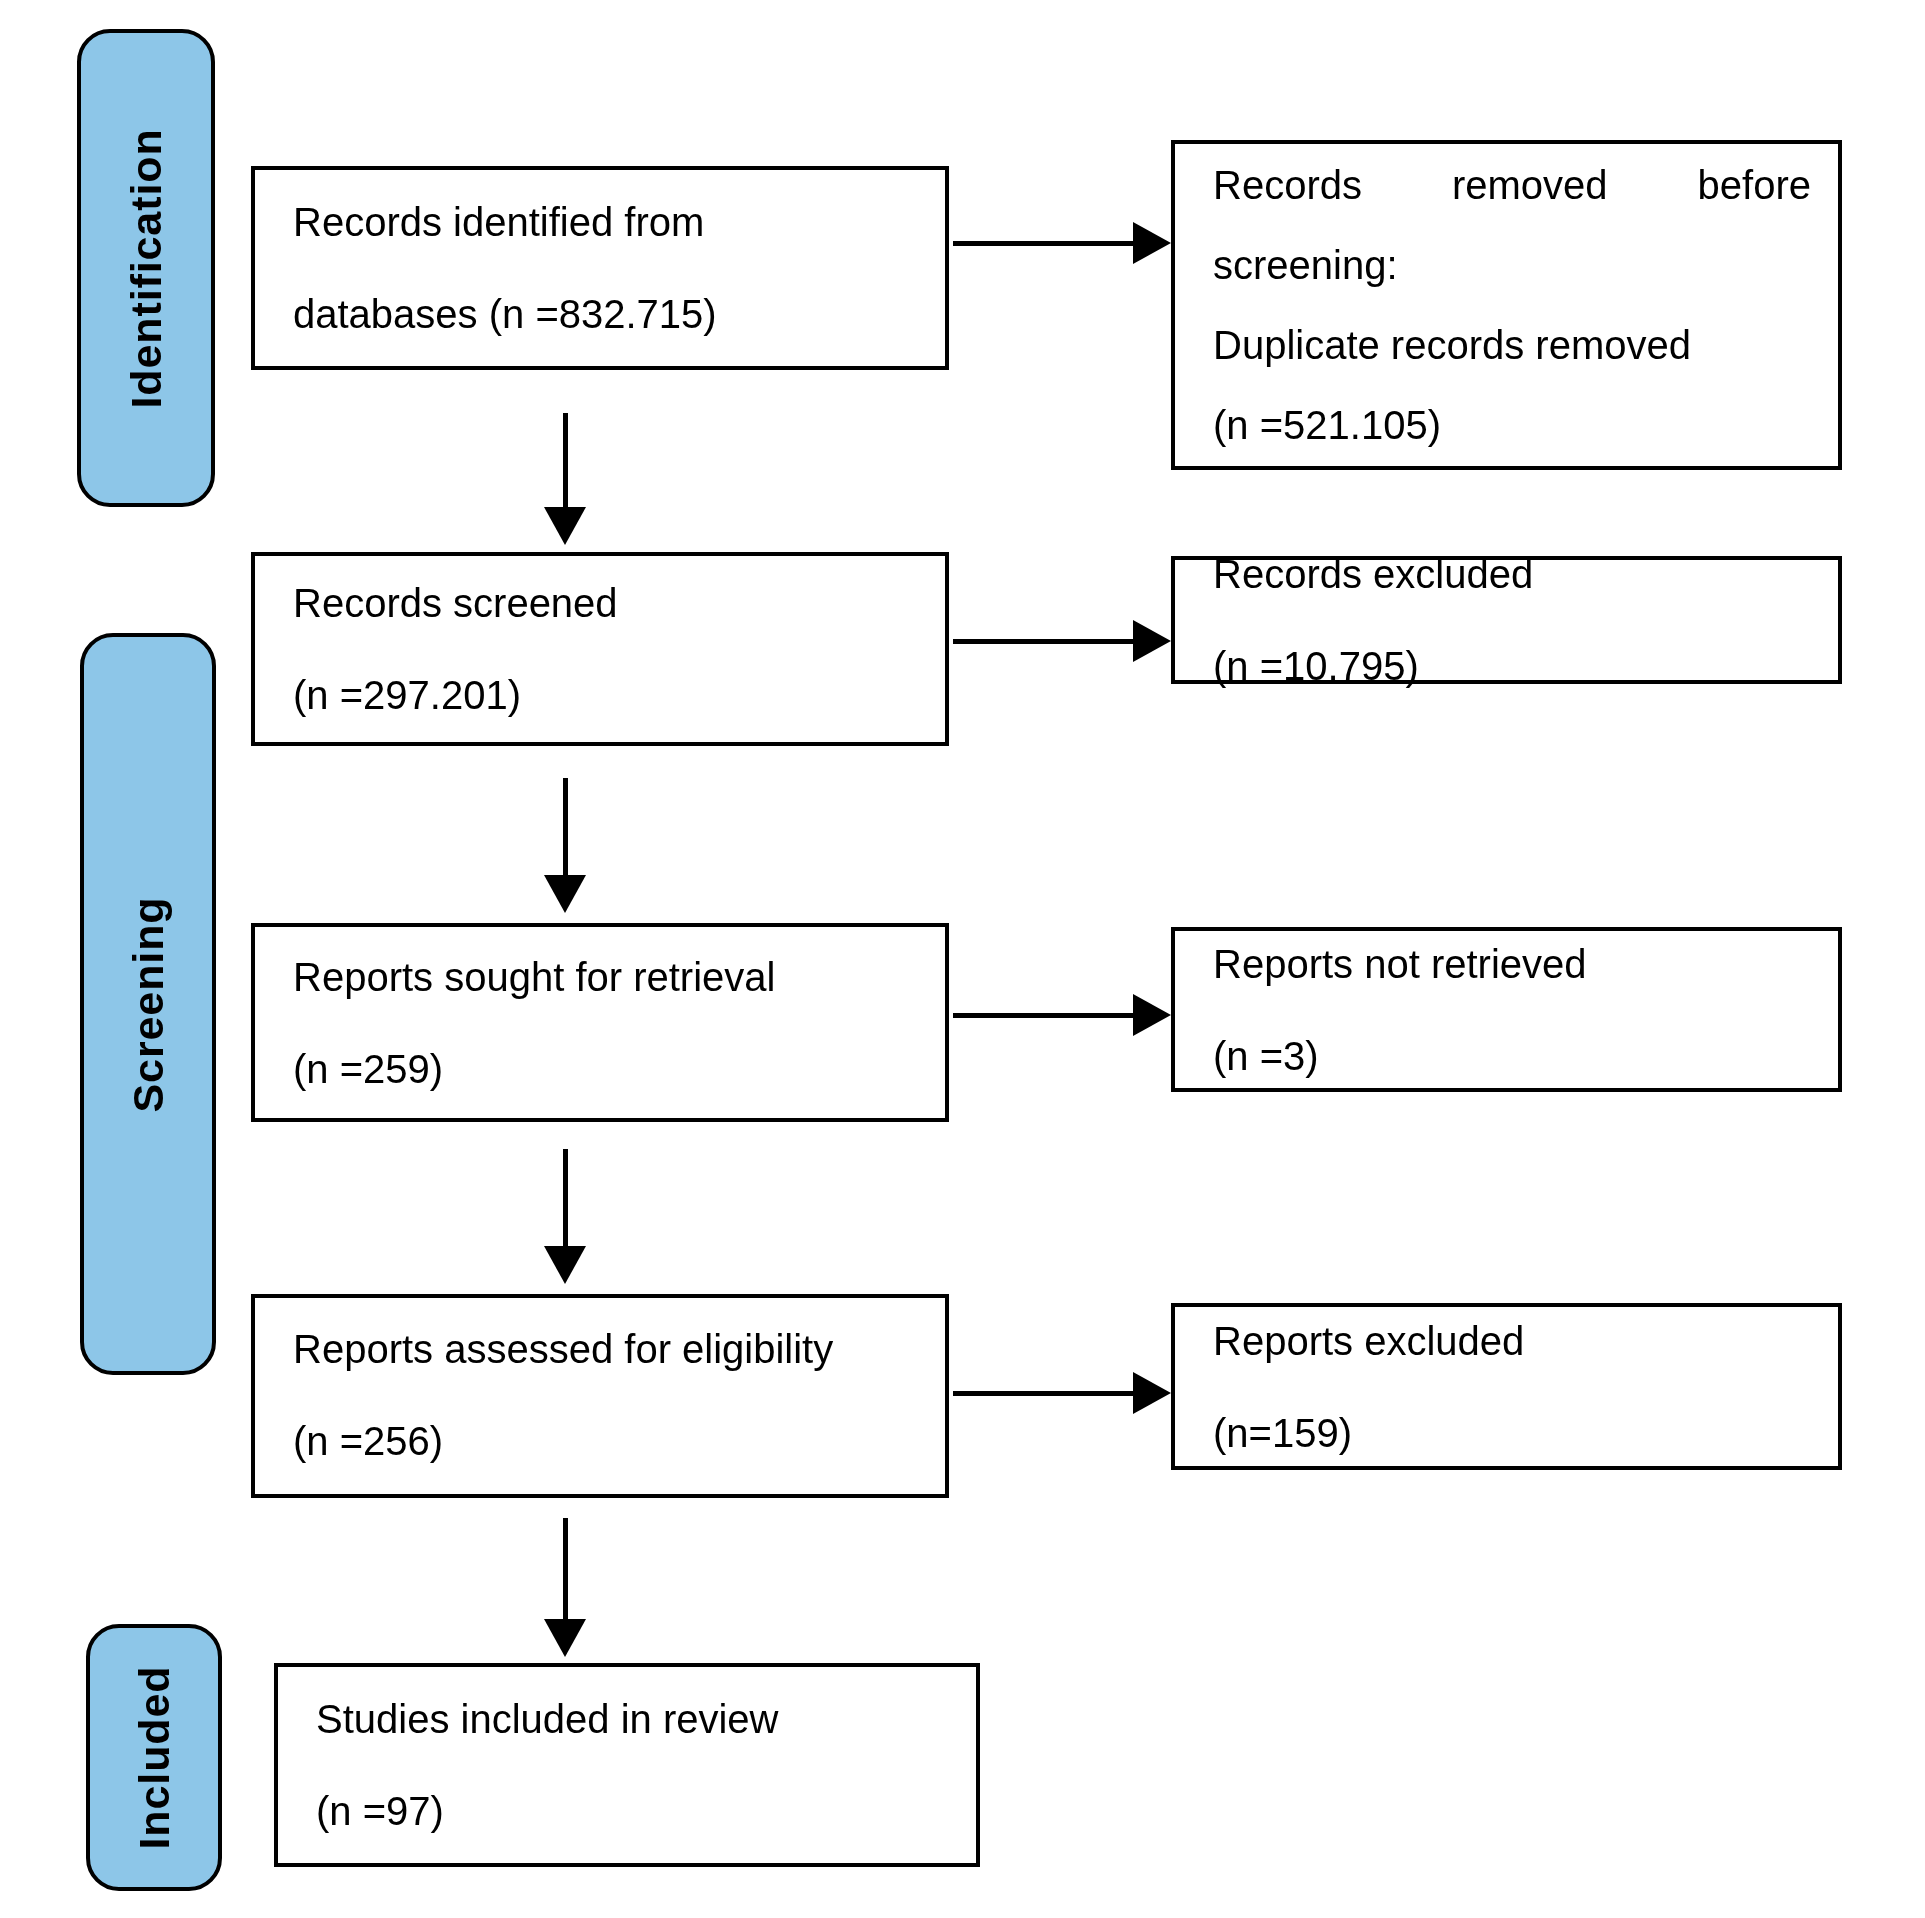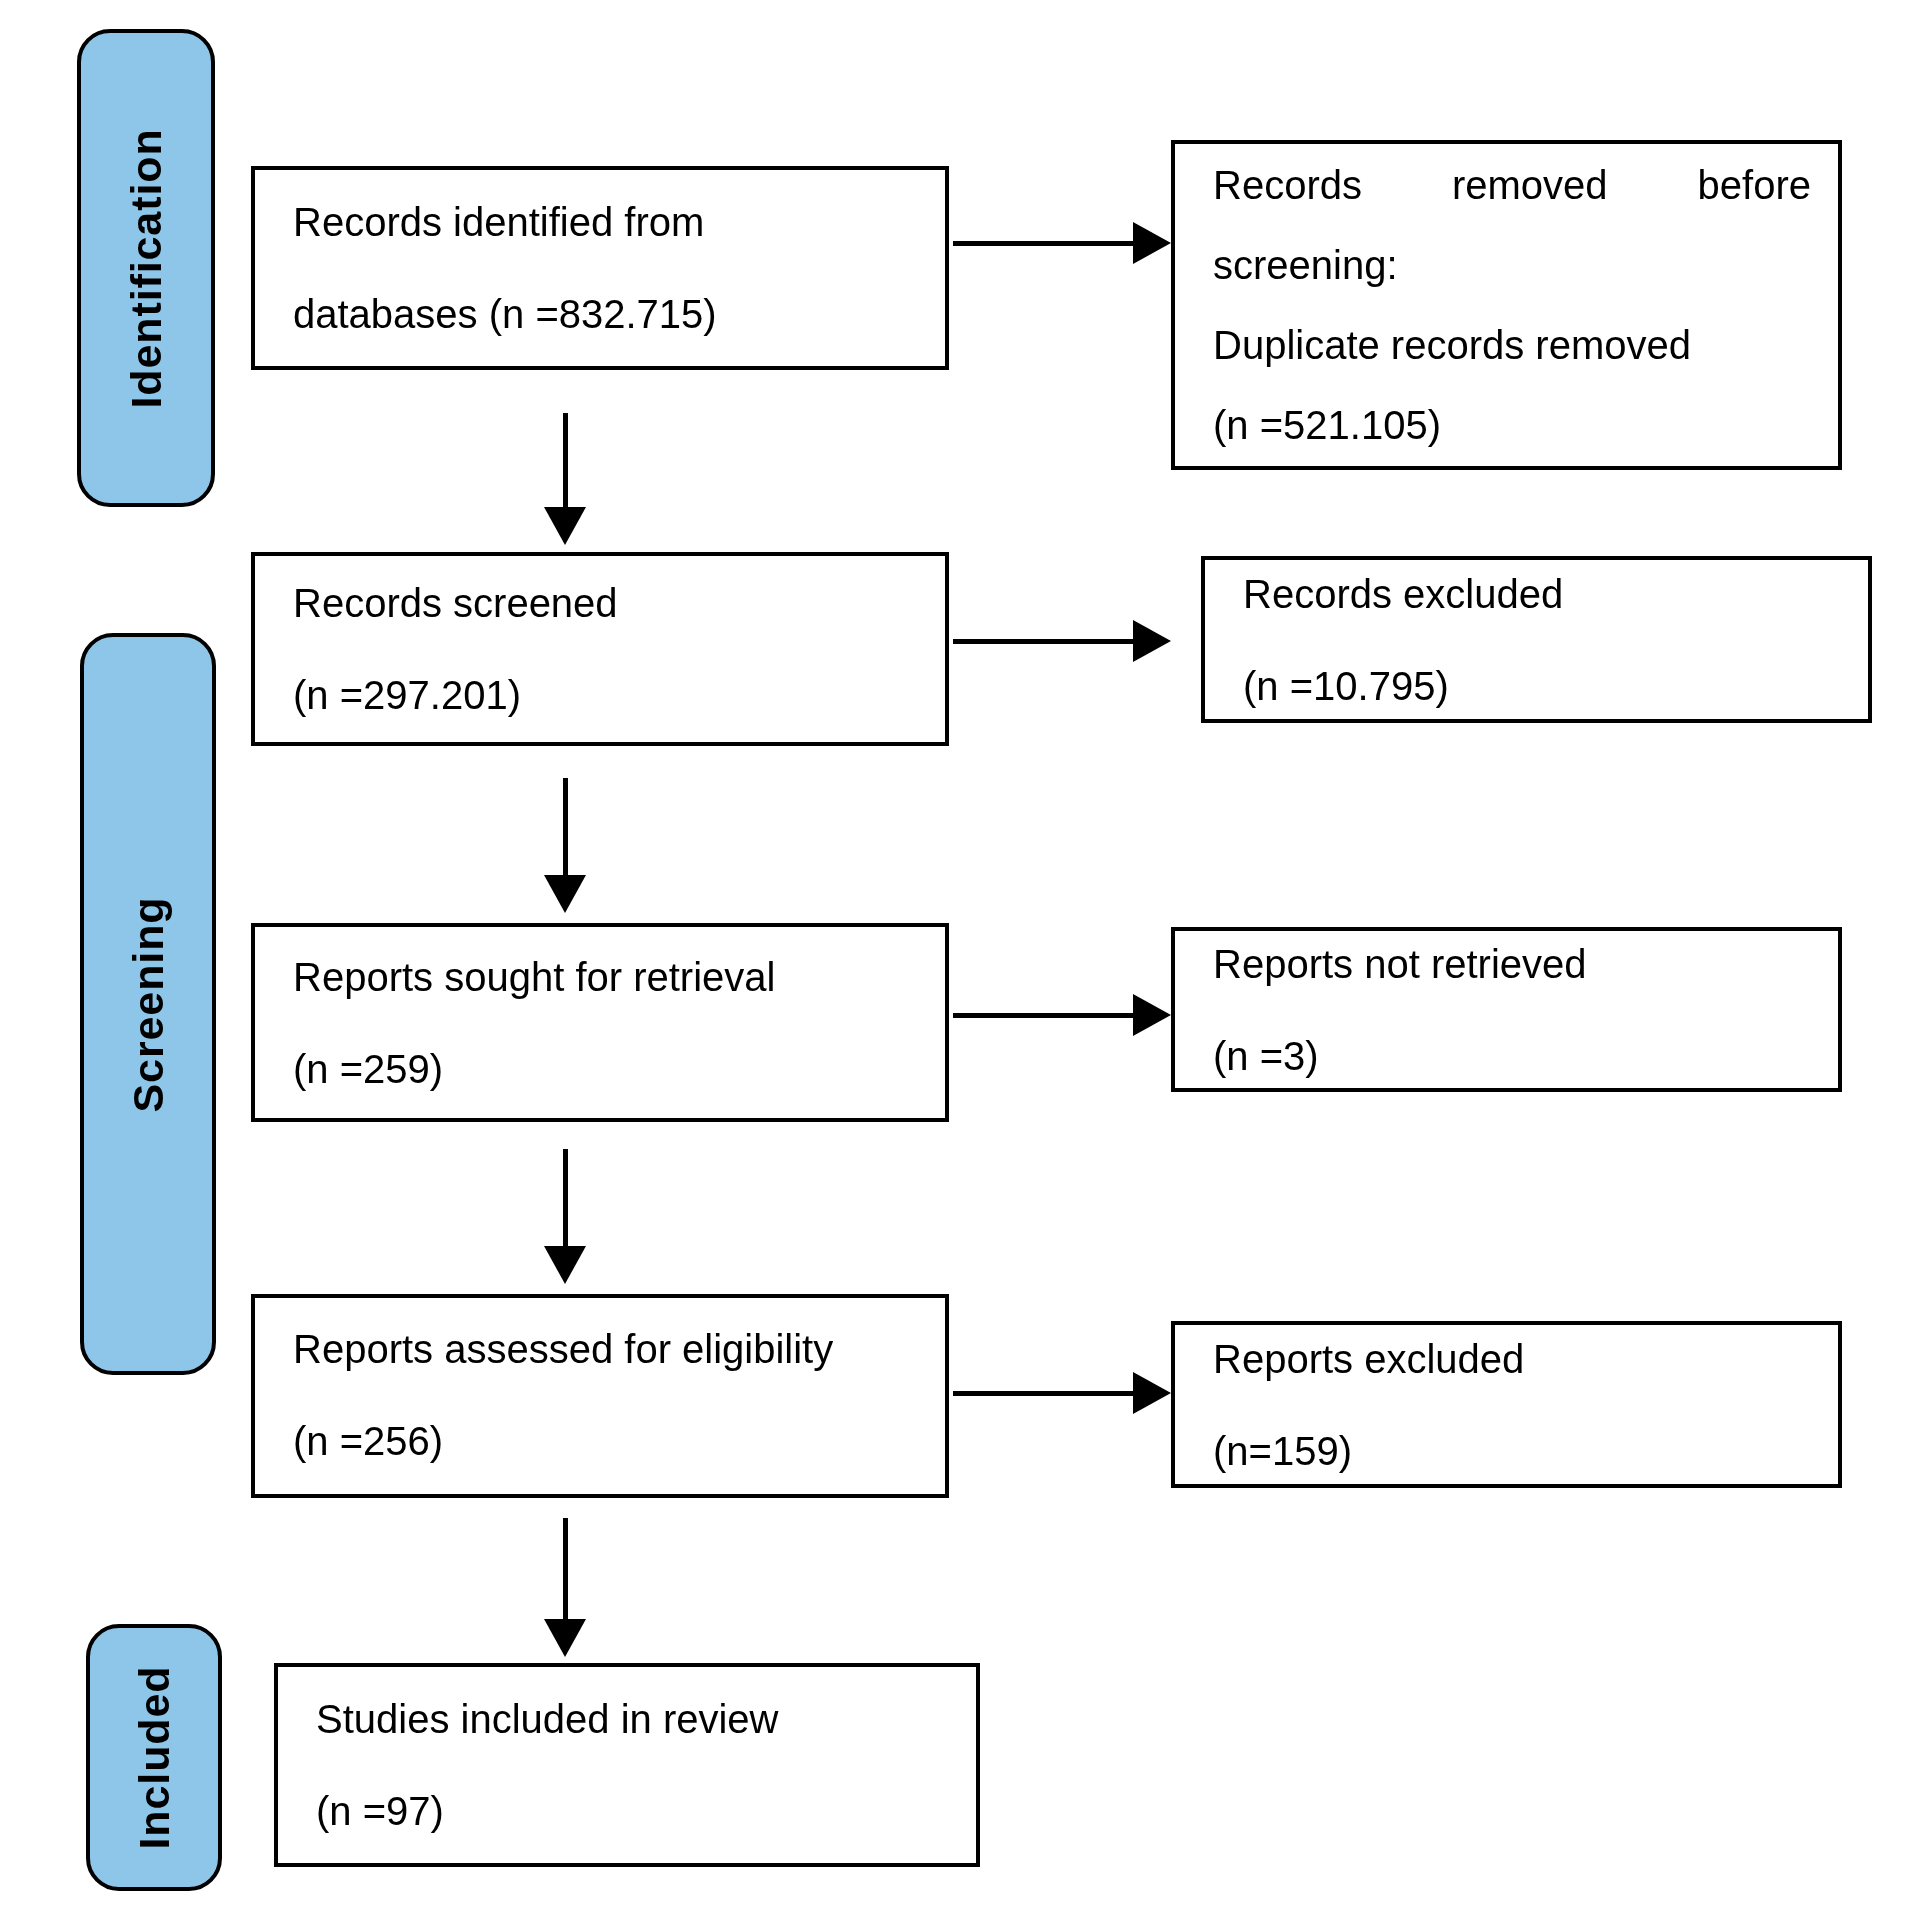--- a/index.html
+++ b/index.html
@@ -104,31 +104,31 @@
     <div class="line">(n =97)</div>
   </div>
 
   <div class="box box-removed" style="left:1171px; top:140px; width:671px; height:330px;">
     <div class="line justify">Records removed before</div>
     <div class="line">screening:</div>
     <div class="line">Duplicate records removed</div>
     <div class="line">(n =521.105)</div>
   </div>
 
-  <div class="box" style="left:1171px; top:556px; width:671px; height:167px;margin-left:30px;">
+  <div class="box" style="left:1171px; top:556px; width:671px; height:128px;">
     <div class="line">Records excluded</div>
     <div class="line">(n =10.795)</div>
   </div>
 
   <div class="box" style="left:1171px; top:927px; width:671px; height:165px;">
     <div class="line">Reports not retrieved</div>
     <div class="line">(n =3)</div>
   </div>
 
-  <div class="box" style="left:1171px; top:1303px; width:671px; height:167px;margin-top:18px;">
+  <div class="box" style="left:1171px; top:1303px; width:671px; height:167px;">
     <div class="line">Reports excluded</div>
     <div class="line">(n=159)</div>
   </div>
 
   <div>
     <div class="ah-shaft" style="left:953px; top:241px; width:183px;"></div>
     <div class="ah-head" style="left:1133px; top:222px;"></div>
   </div>
   <div>
     <div class="ah-shaft" style="left:953px; top:639px; width:183px;"></div>

